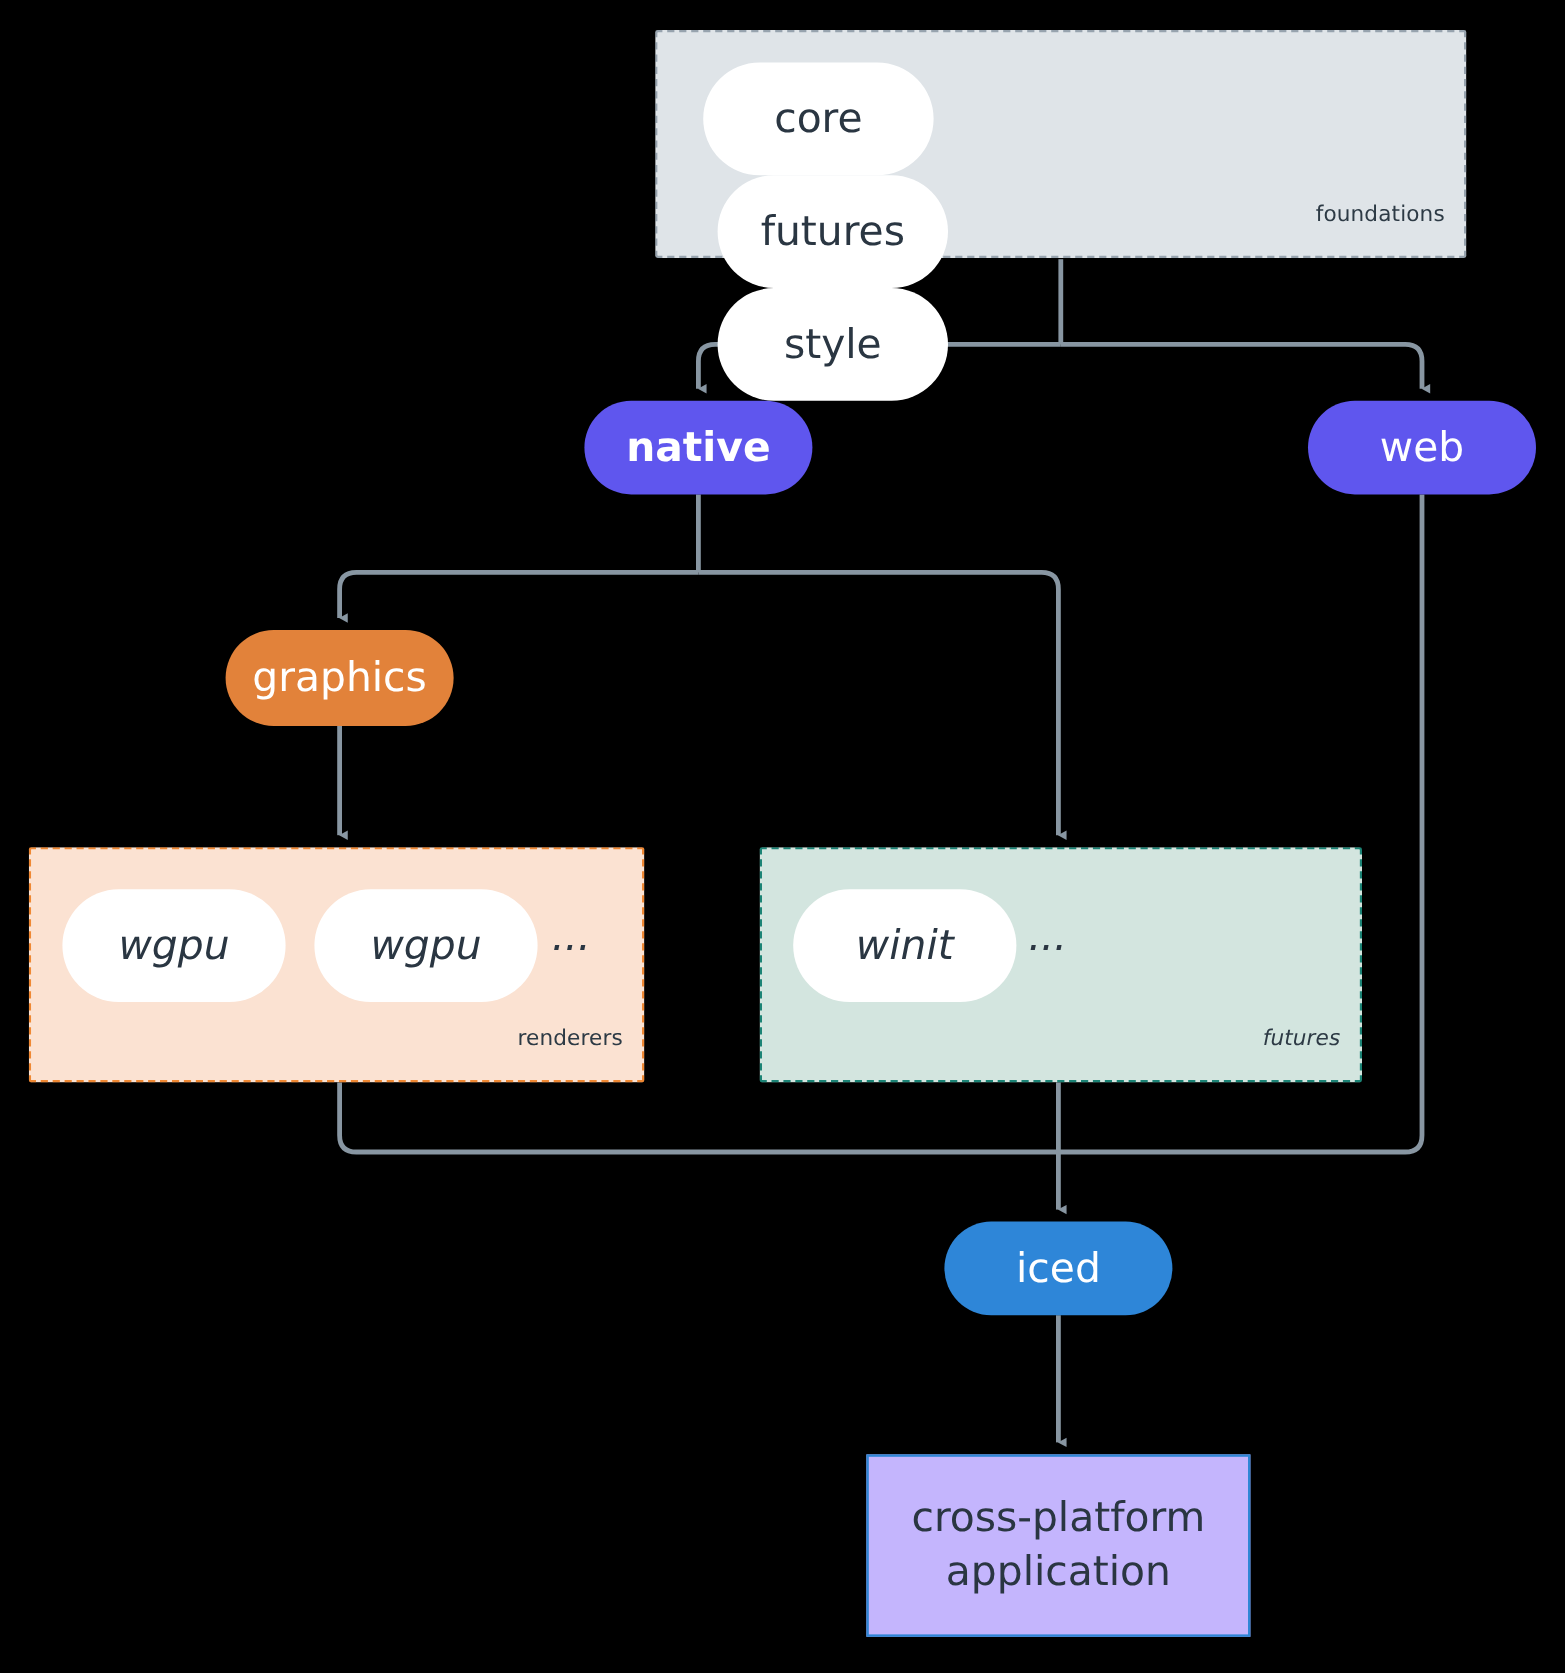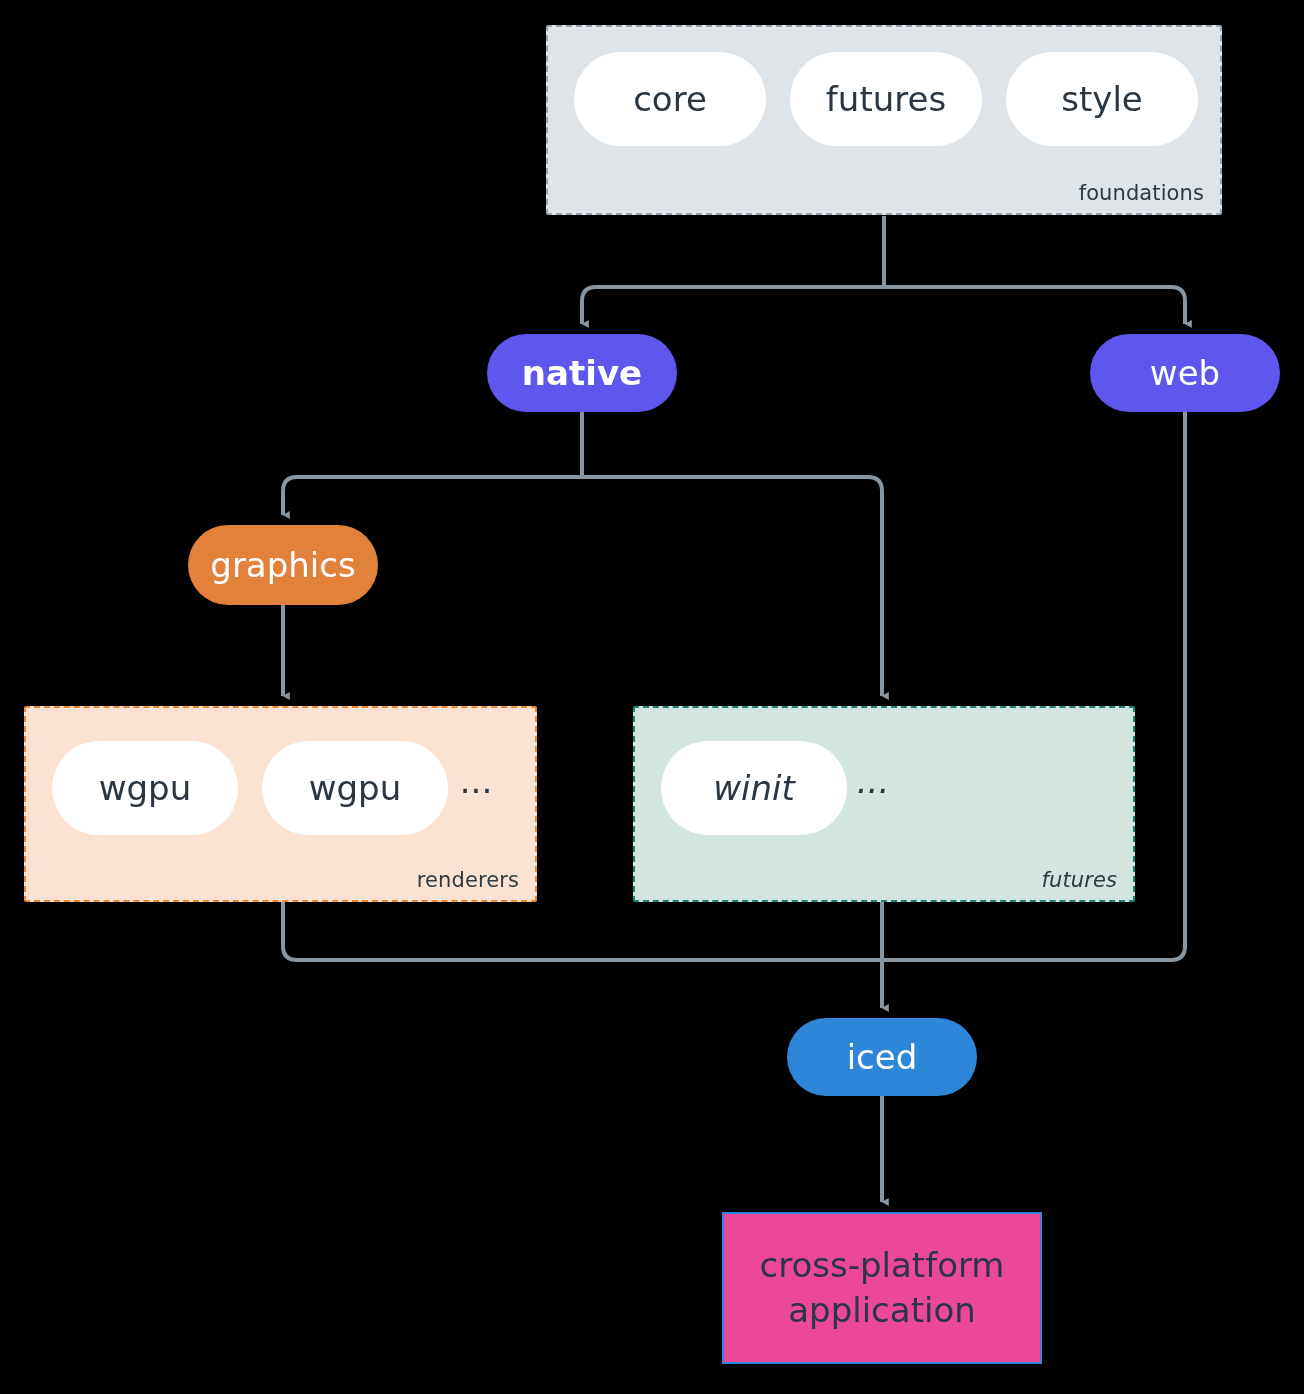--- a/index.html
+++ b/index.html
@@ -36,22 +36,22 @@
   }
   .group .pills {
     position: absolute;
     left: 0; top: 0;
     display: flex;
     align-items: center;
   }
   .group-label {
     position: absolute;
     right: 16px;
-    bottom: 8px;
-    font-size: 21px;
+    bottom: 24px;
+    font-size: 18px;
     color: #2d3a45;
     letter-spacing: 0.1px;
     white-space: nowrap;
   }
 
   .grp-foundations {
     left: 546px; top: 25px;
     width: 676px; height: 190px;
     background: #dfe4e8;
     border: 2px dashed #97a3ae;
@@ -122,21 +122,21 @@
   .node-iced {
     left: 787px; top: 1018px;
     width: 190px; height: 78px;
     background: #2e86d8;
   }
 
   .box-app {
     position: absolute;
     left: 722px; top: 1212px;
     width: 320px; height: 152px;
-    background: #ec4899;
+    background: #c4b5fd;
     border: 2px solid #2f86d6;
     box-sizing: border-box;
     display: flex;
     flex-direction: column;
     align-items: center;
     justify-content: center;
     font-size: 34px;
     color: #2a3642;
     line-height: 1.32;
     text-align: center;
@@ -168,30 +168,30 @@
       <path d="M283,902 L283,946 Q283,960 297,960 L882,960"></path>
       <path d="M1185,412 L1185,946 Q1185,960 1171,960 L882,960"></path>
       <path d="M882,902 L882,960"></path>
       <path d="M882,960 L882,1008" marker-end="url(#arrow)"></path>
 
       <path d="M882,1096 L882,1202" marker-end="url(#arrow)"></path>
     </g>
   </svg>
 
   <div class="group grp-foundations">
-    <div class="pills" style="left:26px; top:25px;">
+    <div class="pills" style="left:26px; top:25px;flex-direction:column;">
       <div class="pill-white" style="width:192px;">core</div>
       <div class="pill-white" style="width:192px; margin-left:24px;">futures</div>
       <div class="pill-white" style="width:192px; margin-left:24px;">style</div>
     </div>
     <div class="group-label">foundations</div>
   </div>
 
   <div class="group grp-renderers">
-    <div class="pills" style="left:26px; top:26px;">
+    <div class="pills" style="left:26px; top:26px;font-style:italic;">
       <div class="pill-white" style="width:186px;">wgpu</div>
       <div class="pill-white" style="width:186px; margin-left:24px;">wgpu</div>
       <div class="ellipsis" style="width:56px; height:94px;">...</div>
     </div>
     <div class="group-label">renderers</div>
   </div>
 
   <div class="group grp-shells">
     <div class="pills" style="left:26px; top:26px;">
       <div class="pill-white" style="width:186px;">winit</div>

